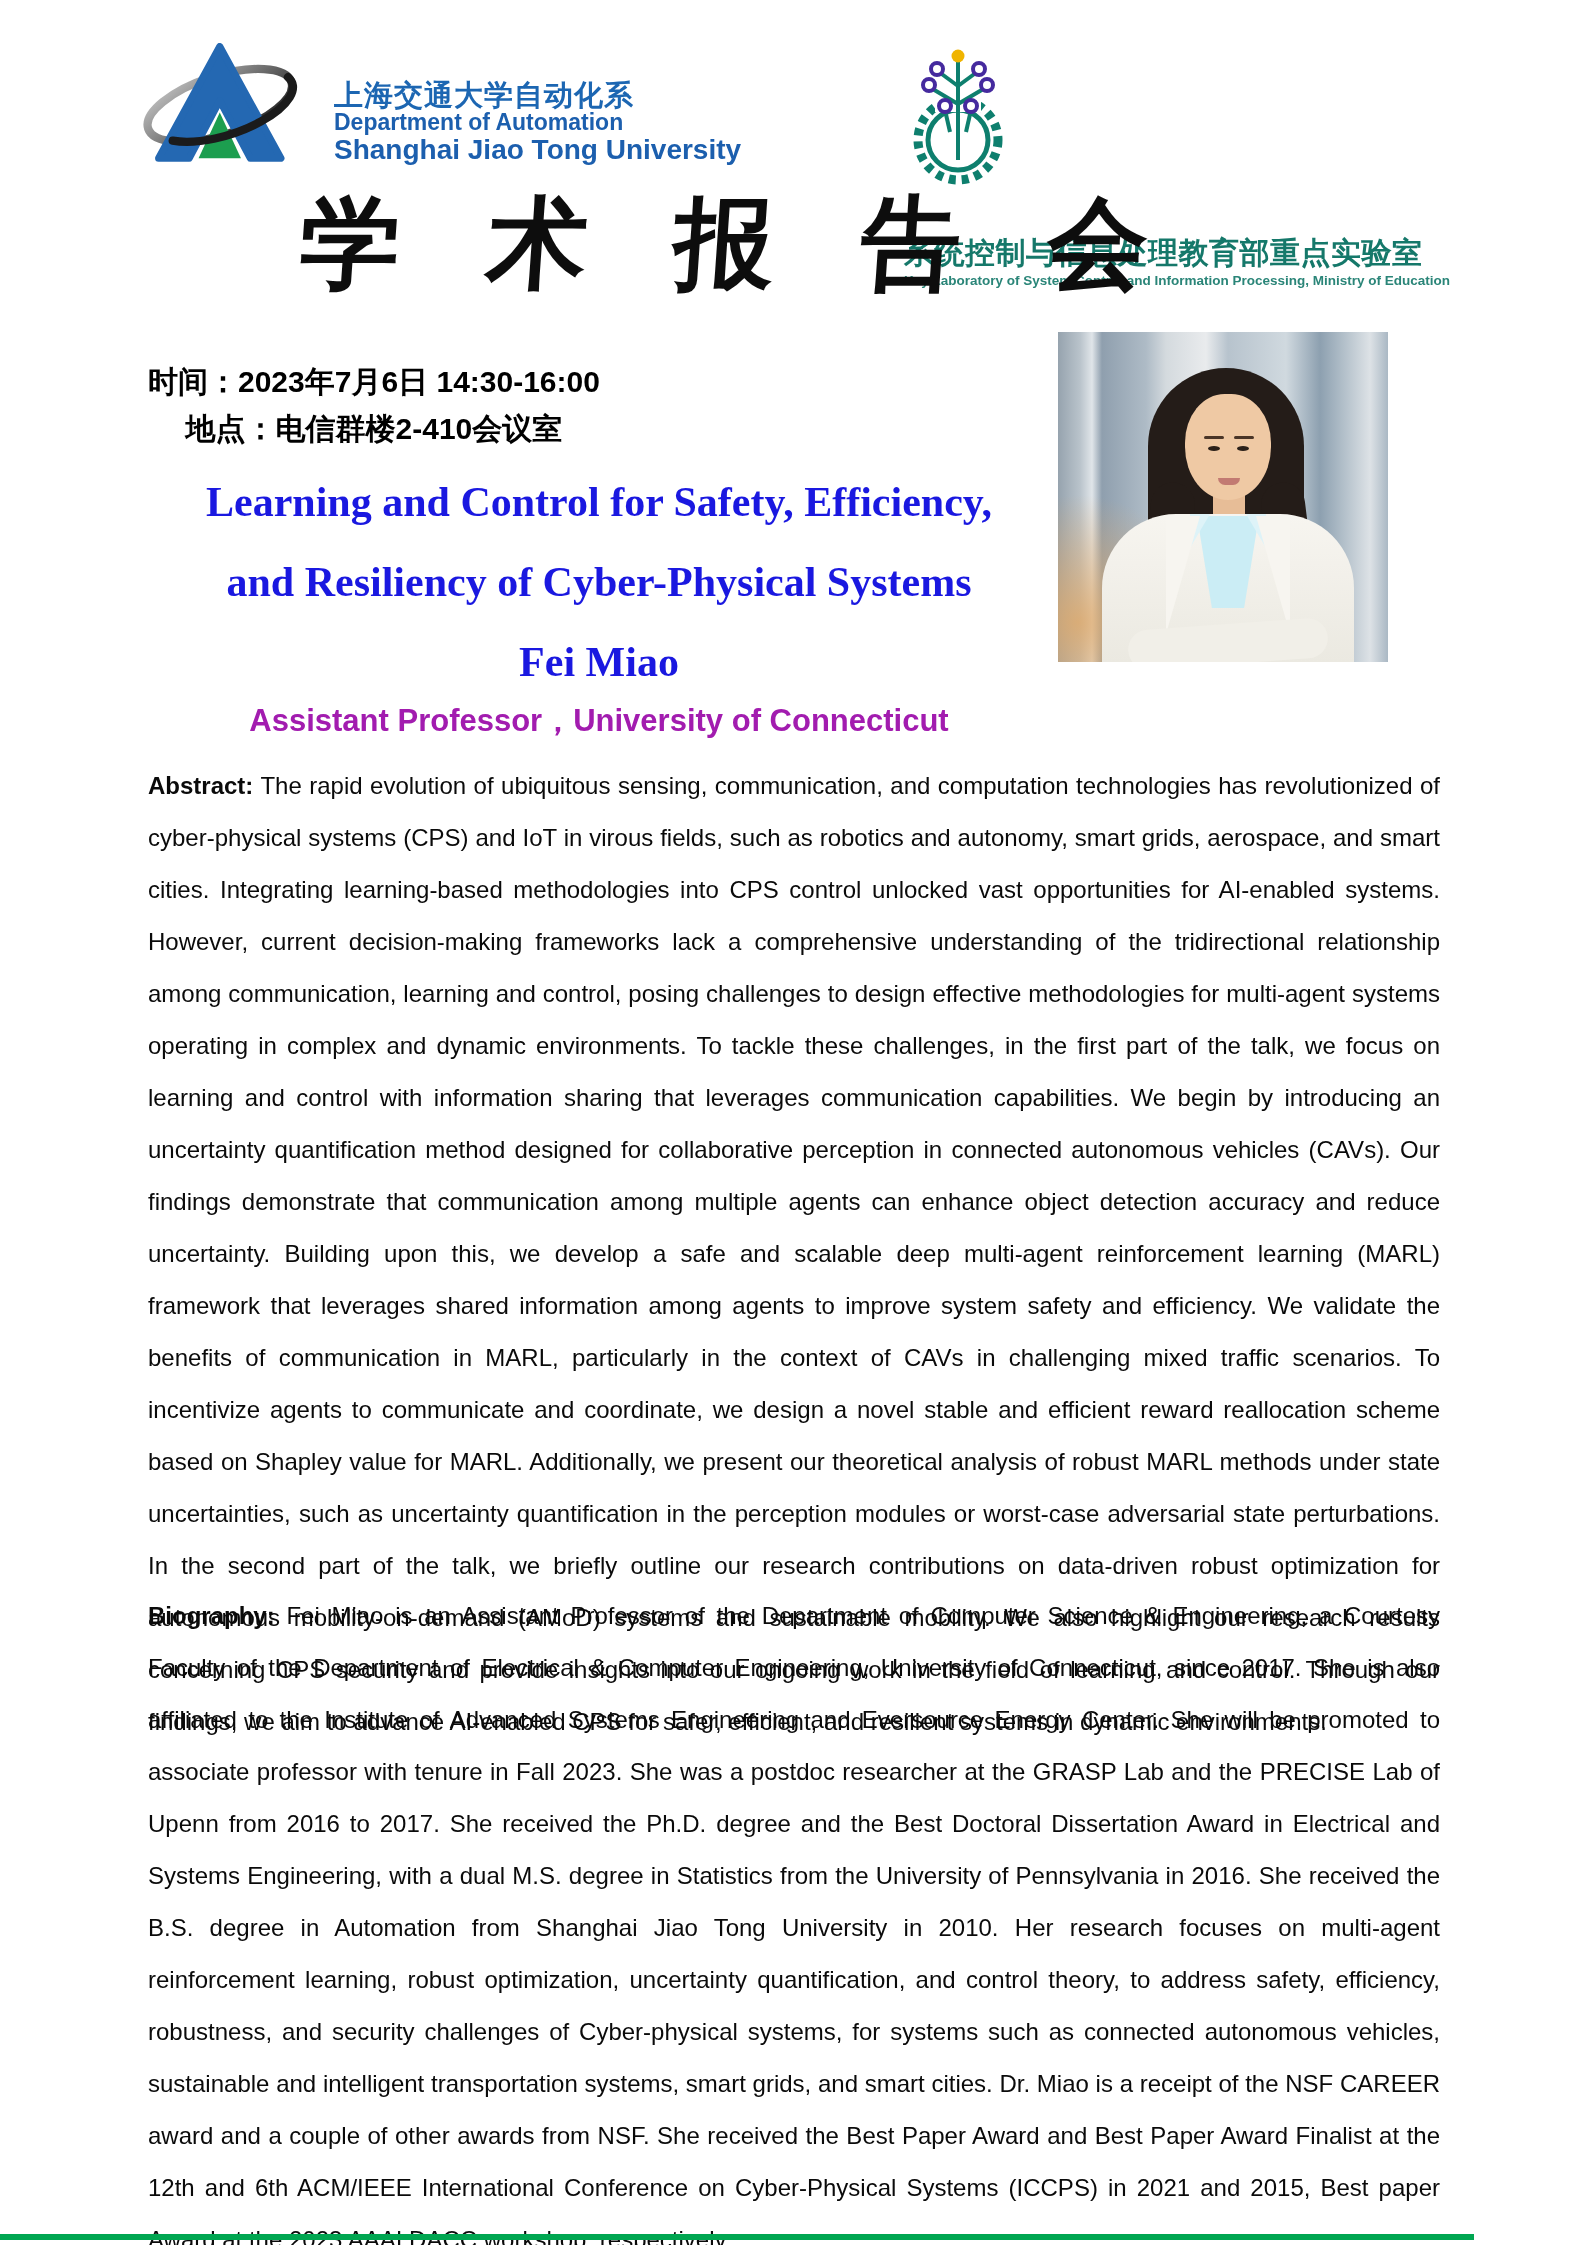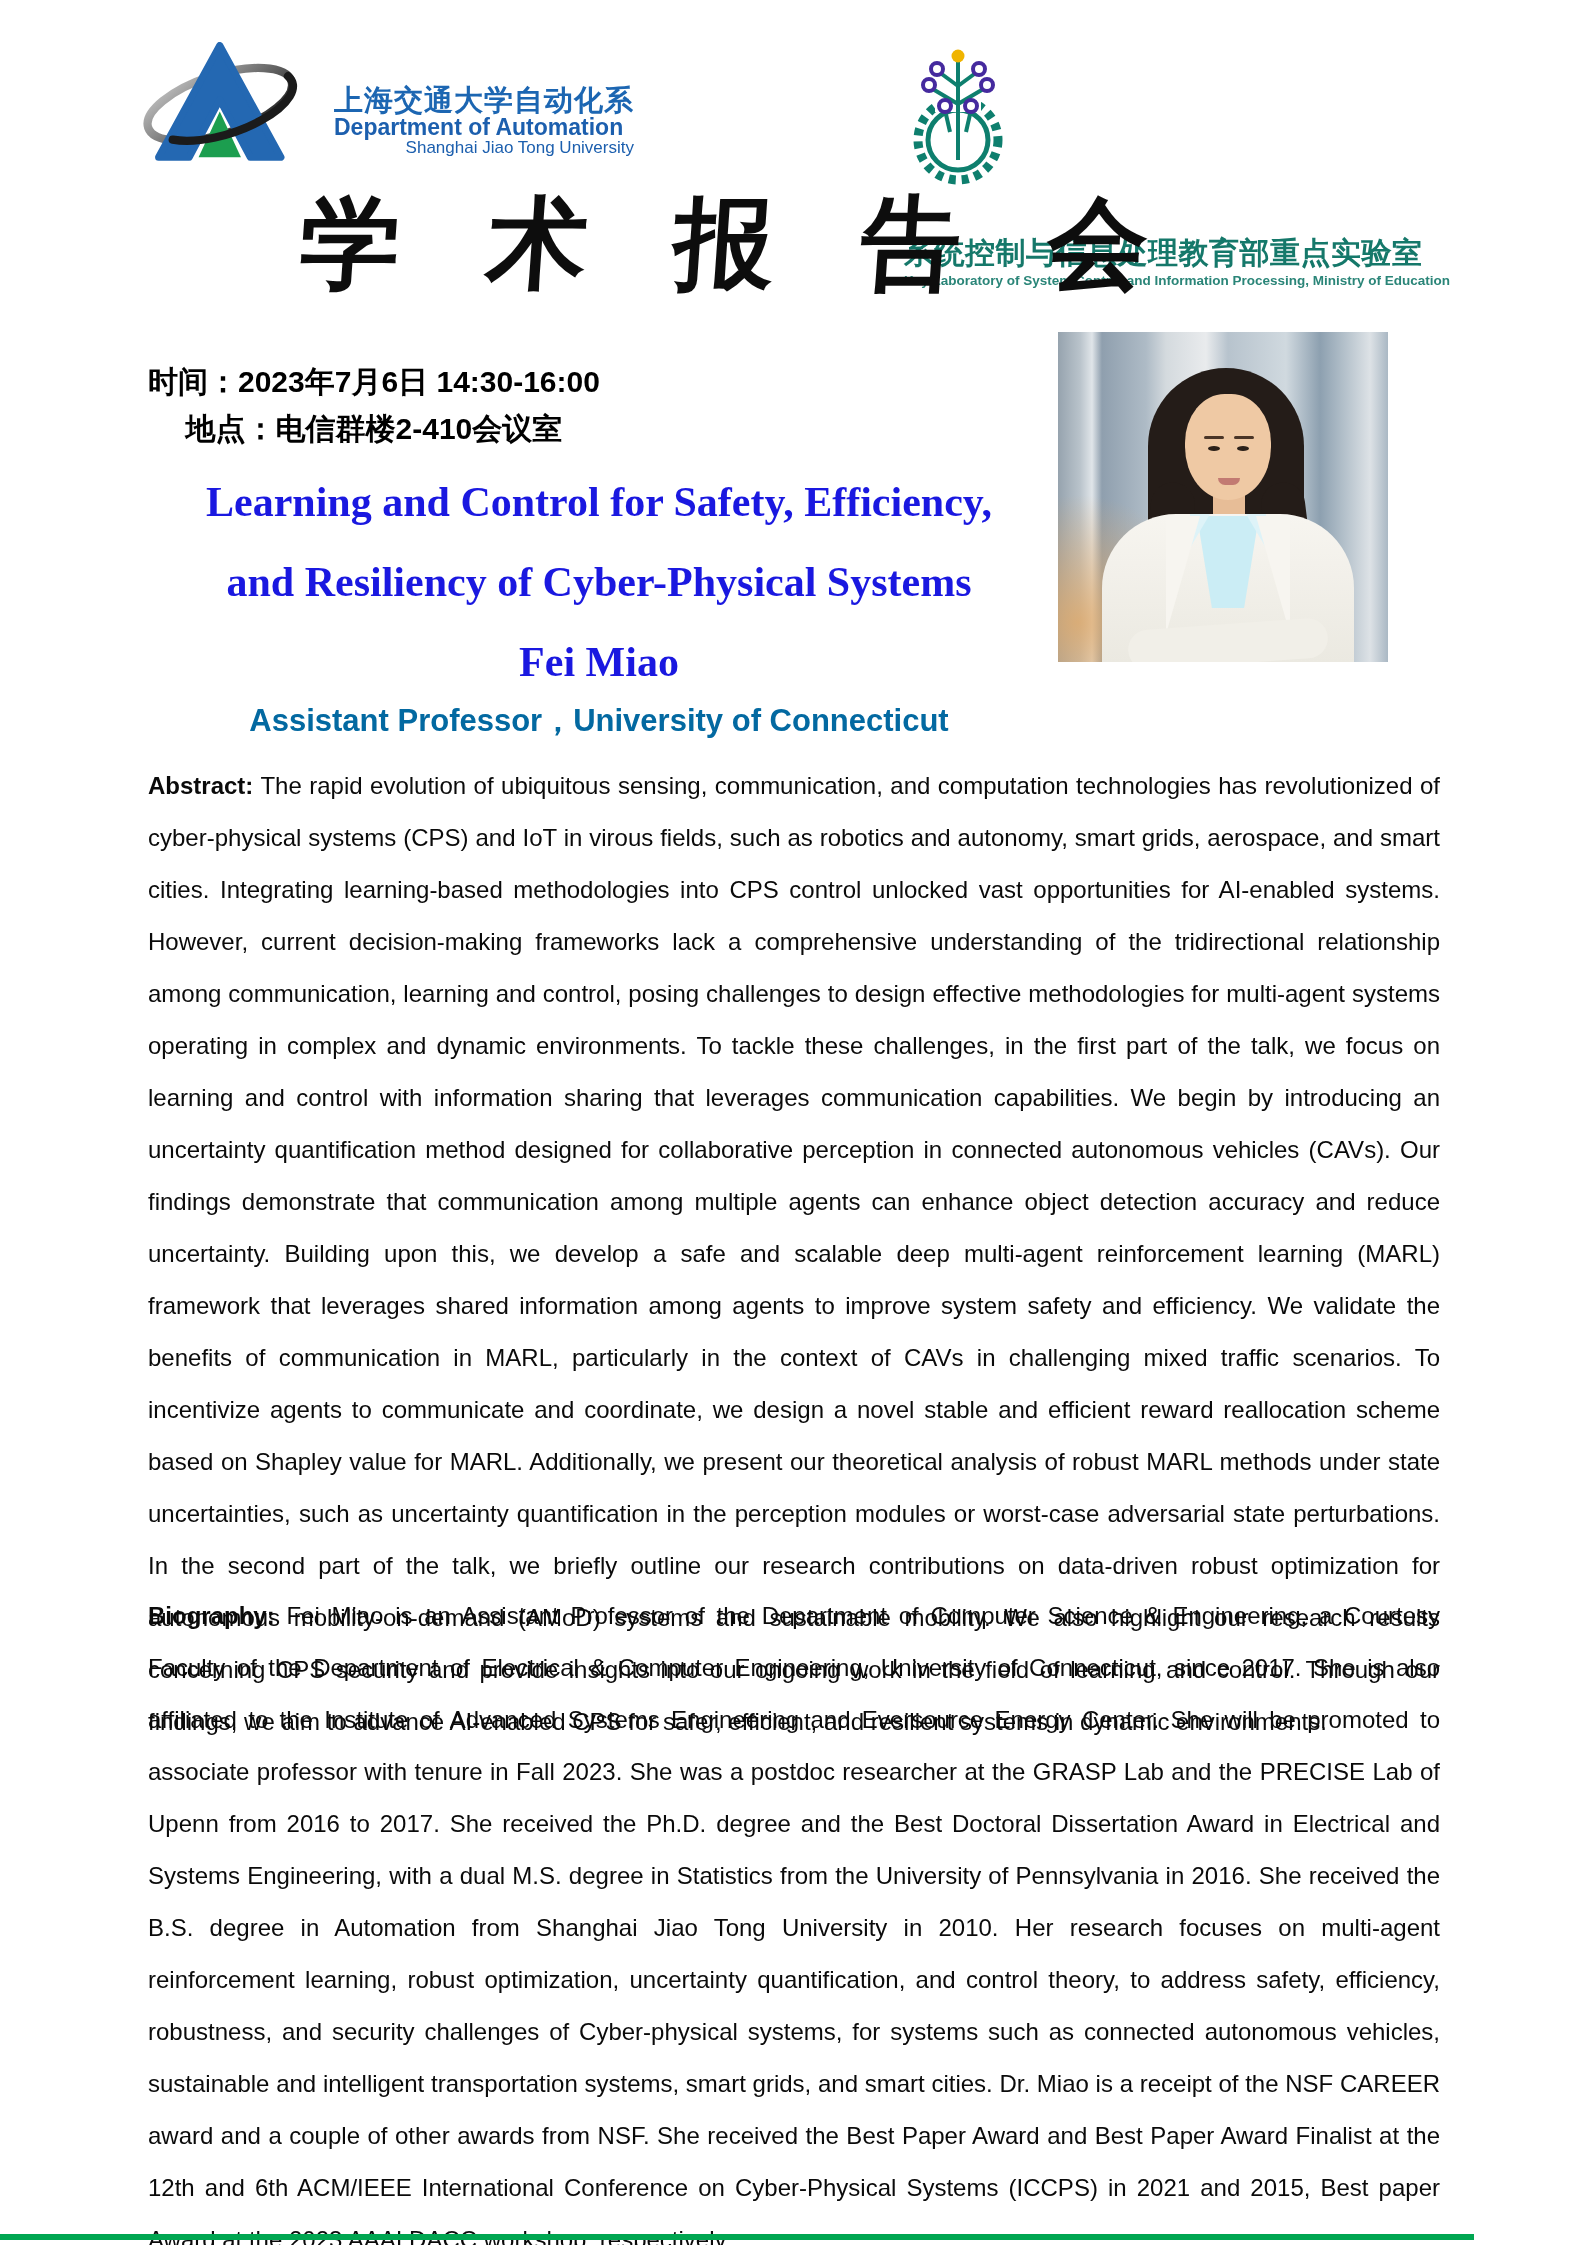--- a/index.html
+++ b/index.html
@@ -6,21 +6,21 @@
   .page{
     position:relative;width:1474px;height:2245px;background:#ffffff;overflow:hidden;
     font-family:"Liberation Sans", sans-serif;color:#000;
   }
   
   .logo-left{position:absolute;left:128px;top:42px;display:flex;align-items:center;}
   .logo-left svg{width:200px;height:120px;display:block;}
   .logo-left-text{margin-left:6px;margin-top:38px;line-height:1.05;}
   .ll-cn{color:#1c66b2;font-weight:bold;font-size:29px;letter-spacing:1px;}
   .ll-en1{color:#1c5fae;font-weight:bold;font-size:23px;}
-  .ll-en2{color:#1c5fae;font-weight:normal;font-size:17px;text-align:right;}
+  .ll-en2{color:#1c5fae;font-weight:bold;font-size:28px;text-align:right;}
   .logo-right{position:absolute;left:892px;top:42px;display:flex;align-items:flex-start;flex-direction:column;}
   .logo-right svg{width:132px;height:146px;display:block;}
   .logo-right-text{margin-left:12px;margin-top:48px;line-height:1.15;}
   .lr-cn{color:#15786a;font-weight:bold;font-size:30px;letter-spacing:0.5px;}
   .lr-en{color:#2a8578;font-weight:bold;font-size:13.5px;margin-top:2px;}
   
   .banner{
     position:absolute;left:0;right:0;top:178px;text-align:center;
     font-family:"DejaVu Serif", serif;font-weight:bold;font-size:100px;
     letter-spacing:26px;color:#0d0d0d;transform:skewX(-4deg);
@@ -54,21 +54,21 @@
   .p-collarR{left:188px;top:182px;width:0;height:0;border-top:34px solid #def3f8;border-left:20px solid transparent;}
   .p-lapelL{left:108px;top:184px;width:0;height:0;border-top:118px solid #f7f5f0;border-right:34px solid transparent;}
   .p-lapelR{left:198px;top:184px;width:0;height:0;border-top:118px solid #f7f5f0;border-left:34px solid transparent;}
   .p-arm{left:70px;top:292px;width:200px;height:40px;background:#f1efe8;border-radius:20px;transform:rotate(-4deg);}
   
   .talk{position:absolute;left:148px;top:462px;width:902px;text-align:center;color:#1a18e0;
         font-family:"Liberation Serif", serif;font-weight:bold;}
   .talk .t-line{font-size:42px;line-height:80px;}
   .talk .t-speaker{font-size:42px;line-height:80px;}
   .affiliation{position:absolute;left:148px;top:700px;width:902px;text-align:center;
-               font-size:31px;font-weight:bold;color:#0369a1;}
+               font-size:31px;font-weight:bold;color:#a21caf;}
   
   .para{position:absolute;left:148px;width:1292px;font-size:24px;line-height:52px;
         text-align:justify;color:#0a0a0a;}
   .para .lbl{font-weight:bold;}
   .abstract{top:760px;}
   .biography{top:1590px;}
   
   .bottom-rule{position:absolute;left:0;top:2234px;width:1587px;height:6px;background:#00a651;}
 </style>
 </head>

